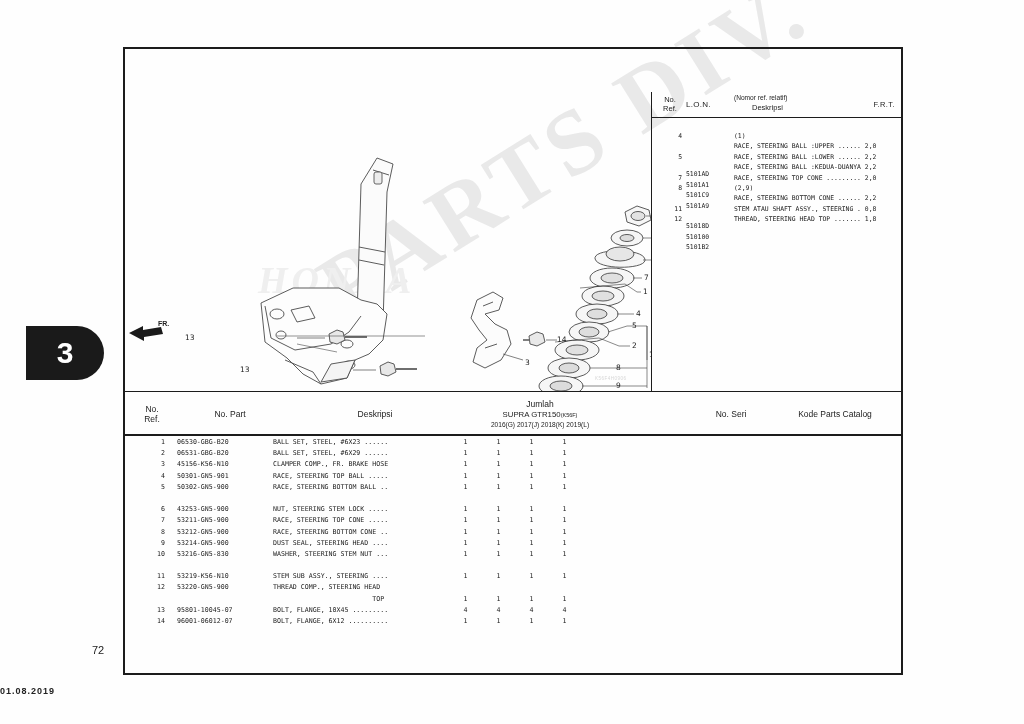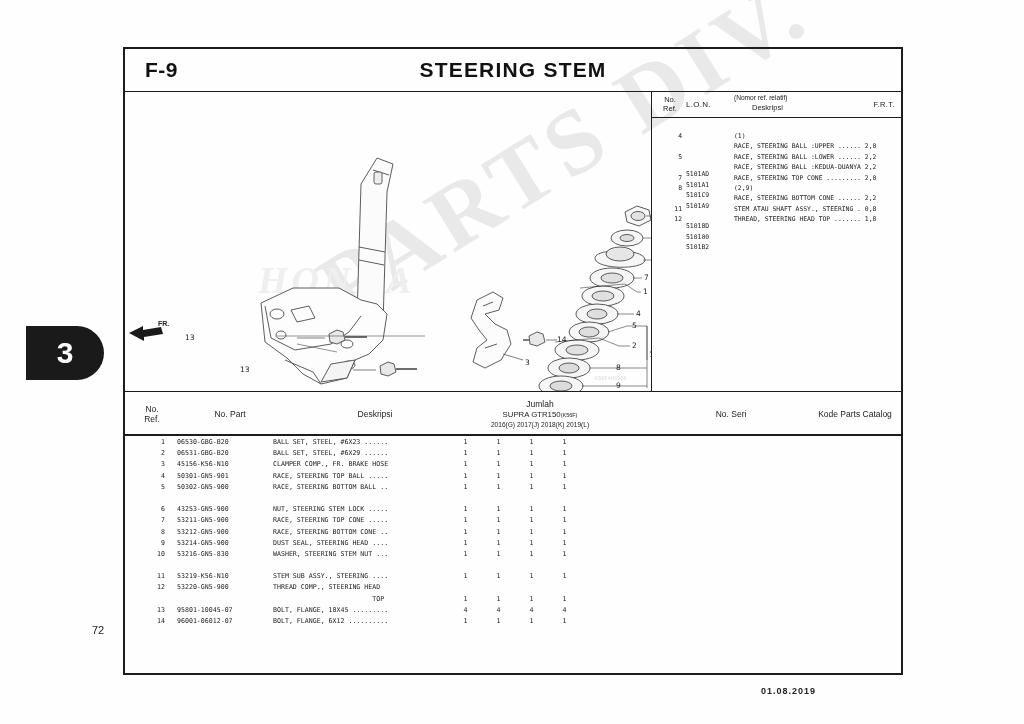--- a/index.html
+++ b/index.html
@@ -181,21 +181,21 @@
     line-height: 10px;
   }
   .th-noref  { left: 10px;  top: 11px; width: 34px; }
   .th-nopart { left: 52px;  top: 16px; width: 106px; }
   .th-desk   { left: 190px; top: 16px; width: 120px; }
   .th-jumlah { left: 300px; top: 6px;  width: 230px; }
   .th-model  { left: 300px; top: 17px; width: 230px; font-size: 7.8px; }
   .th-model .model-sub { font-size: 5.5px; }
   .th-years  { left: 290px; top: 27px; width: 250px; font-size: 6.6px; }
   .th-noseri { left: 556px; top: 16px; width: 100px; }
-  .th-kode   { left: 650px; top: 16px; width: 160px; }
+  .th-kode   { left: 630px; top: 16px; width: 160px; }
 
   .table-body {
     position: absolute;
     left: 0;
     top: 388px;
     width: 100%;
     bottom: 0;
     font-family: "DejaVu Sans Mono", monospace;
     font-size: 6.6px;
     color: #1a1a1a;
@@ -228,31 +228,31 @@
     display: flex;
     align-items: center;
     justify-content: center;
     z-index: 4;
   }
 
   
   .page-num {
     position: absolute;
     left: 92px;
-    top: 624px;
+    top: 644px;
     font-size: 11px;
     color: #222;
     z-index: 4;
   }
   .page-date {
     position: absolute;
     left: 0;
     top: 686px;
     width: 816px;
-    text-align: right;
+    text-align: left;
     font-size: 9px;
     font-weight: bold;
     letter-spacing: 1px;
     color: #222;
     z-index: 4;
   }
 
   
   .fr-arrow {
     position: absolute;
@@ -302,24 +302,20 @@
   <svg class="fr-arrow" viewBox="0 0 44 22">
     <path d="M2 11 L16 4 L16 8 L34 5 L36 12 L17 15 L17 19 Z" fill="#1a1a1a"></path>
   </svg>
   <div class="fr-label">FR.</div>
 
   <div class="page-num">72</div>
   <div class="page-date">01.08.2019</div>
 
   <div class="frame">
 
-    <div class="titlebar">
-      <div class="sheet-code">F-9</div>
-      <div class="sheet-title">STEERING STEM</div>
-    </div>
 
     <div class="illus-area">
       <svg class="diagram" width="527" height="300" viewBox="0 0 527 300">
         <g fill="none" stroke="#4a4a4a" stroke-width="0.9">
 
           <path d="M232 226 L236 92 L252 66 L268 72 L262 100 L258 232 Z" fill="#fbfbfb"></path>
           <path d="M234 155 L260 160"></path>
           <path d="M234 168 L259 173"></path>
           <path d="M248 78 L264 83"></path>
           <rect x="249" y="80" width="8" height="12" rx="2" fill="#ececec" stroke="#555"></rect>

